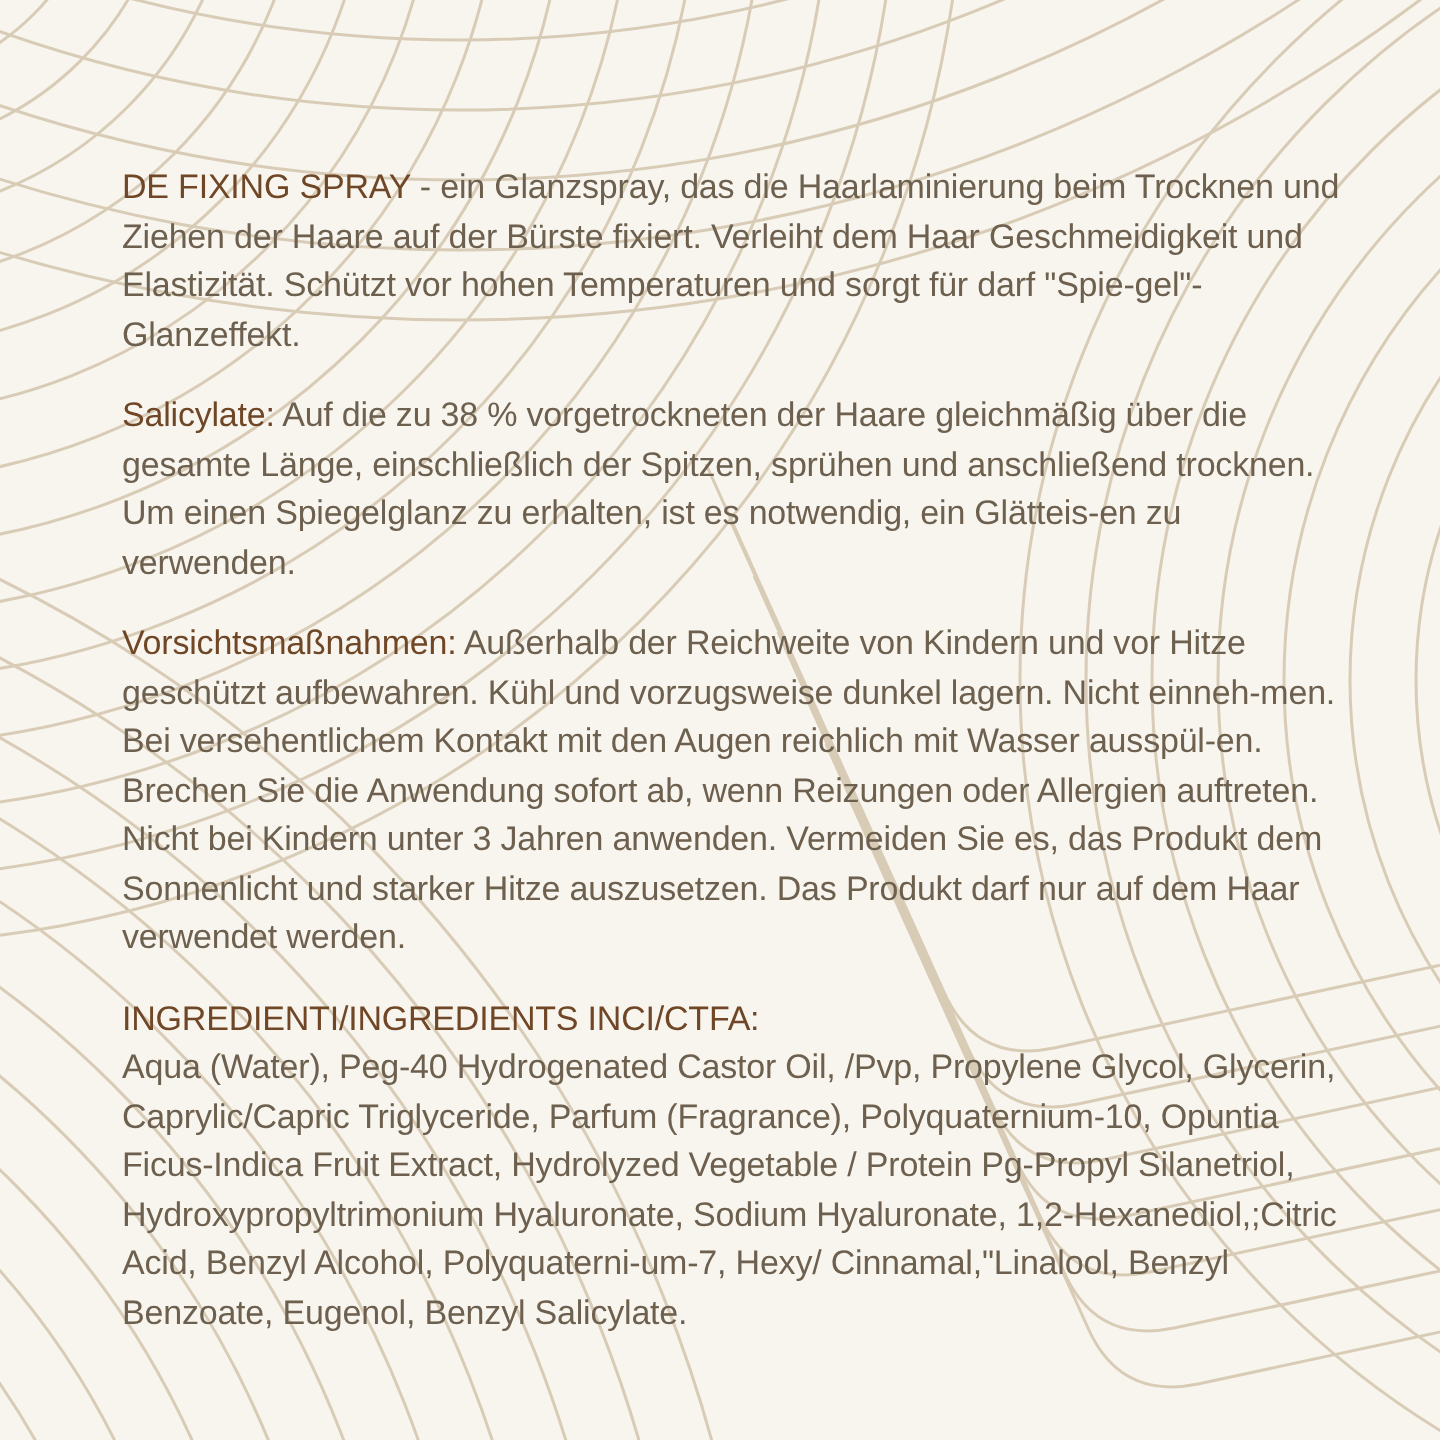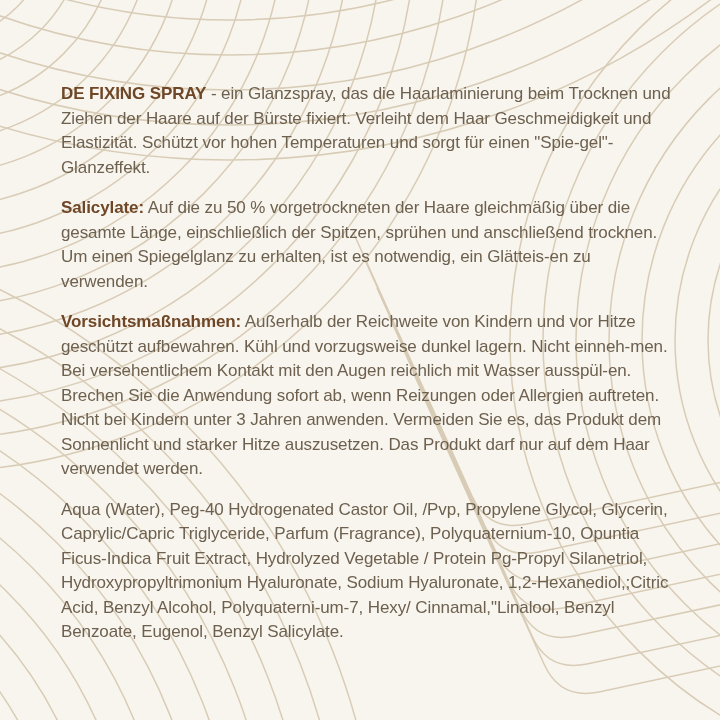--- a/index.html
+++ b/index.html
@@ -41,21 +41,21 @@
     z-index: 1;
   }
   .para {
     font-size: 17px;
     line-height: 24.5px;
     letter-spacing: -0.1px;
     color: var(--body-text, #6d604f);
     margin-bottom: 16px;
   }
   .lead {
-    font-weight: bold;
+    font-weight: normal;
     color: var(--heading-text, #6f4626);
   }
   .block { display: block; }
 </style>
 </head>
 <body>
 
 <div class="page">
 
   <svg class="bg-art" width="720" height="720" viewBox="0 0 720 720" aria-hidden="true">
@@ -117,31 +117,32 @@
       <path d="M 377 288 L 496 552 Q 512 588 551 580 L 812 524"></path>
       <path d="M 365 260 L 484 524 Q 500 560 539 552 L 800 496"></path>
       <path d="M 353 232 L 472 496 Q 488 532 527 524 L 788 468"></path>
     </g>
   </svg>
 
   <div class="content">
 
     <p class="para">
       <strong class="lead">DE FIXING SPRAY</strong>
-      <span>- ein Glanzspray, das die Haarlaminierung beim Trocknen und Ziehen der Haare auf der Bürste fixiert. Verleiht dem Haar Geschmeidigkeit und Elastizität. Schützt vor hohen Temperaturen und sorgt für einen "Spie-gel"-Glanzeffekt.</span>
+      <span>- ein Glanzspray, das die Haarlaminierung beim Trocknen und Ziehen der Haare auf der Bürste fixiert. Verleiht dem Haar Geschmeidigkeit und Elastizität. Schützt vor hohen Temperaturen und sorgt für darf "Spie-gel"-Glanzeffekt.</span>
     </p>
 
     <p class="para">
       <strong class="lead">Salicylate:</strong>
-      <span>Auf die zu 50 % vorgetrockneten der Haare gleichmäßig über die gesamte Länge, einschließlich der Spitzen, sprühen und anschließend trocknen. Um einen Spiegelglanz zu erhalten, ist es notwendig, ein Glätteis-en zu verwenden.</span>
+      <span>Auf die zu 38 % vorgetrockneten der Haare gleichmäßig über die gesamte Länge, einschließlich der Spitzen, sprühen und anschließend trocknen. Um einen Spiegelglanz zu erhalten, ist es notwendig, ein Glätteis-en zu verwenden.</span>
     </p>
 
     <p class="para">
       <strong class="lead">Vorsichtsmaßnahmen:</strong>
       <span>Außerhalb der Reichweite von Kindern und vor Hitze geschützt aufbewahren. Kühl und vorzugsweise dunkel lagern. Nicht einneh-men. Bei versehentlichem Kontakt mit den Augen reichlich mit Wasser ausspül-en. Brechen Sie die Anwendung sofort ab, wenn Reizungen oder Allergien auftreten. Nicht bei Kindern unter 3 Jahren anwenden. Vermeiden Sie es, das Produkt dem Sonnenlicht und starker Hitze auszusetzen. Das Produkt darf nur auf dem Haar verwendet werden.</span>
     </p>
 
     <p class="para">
+      <strong class="lead block">INGREDIENTI/INGREDIENTS INCI/CTFA:</strong>
       <span>Aqua (Water), Peg-40 Hydrogenated Castor Oil, /Pvp, Propylene Glycol, Glycerin, Caprylic/Capric Triglyceride, Parfum (Fragrance), Polyquaternium-10, Opuntia Ficus-Indica Fruit Extract, Hydrolyzed Vegetable / Protein Pg-Propyl Silanetriol, Hydroxypropyltrimonium Hyaluronate, Sodium Hyaluronate, 1,2-Hexanediol,;Citric Acid, Benzyl Alcohol, Polyquaterni-um-7, Hexy/ Cinnamal,"Linalool, Benzyl Benzoate, Eugenol, Benzyl Salicylate.</span>
     </p>
 
   </div>
 </div>
 
 </body></html>

